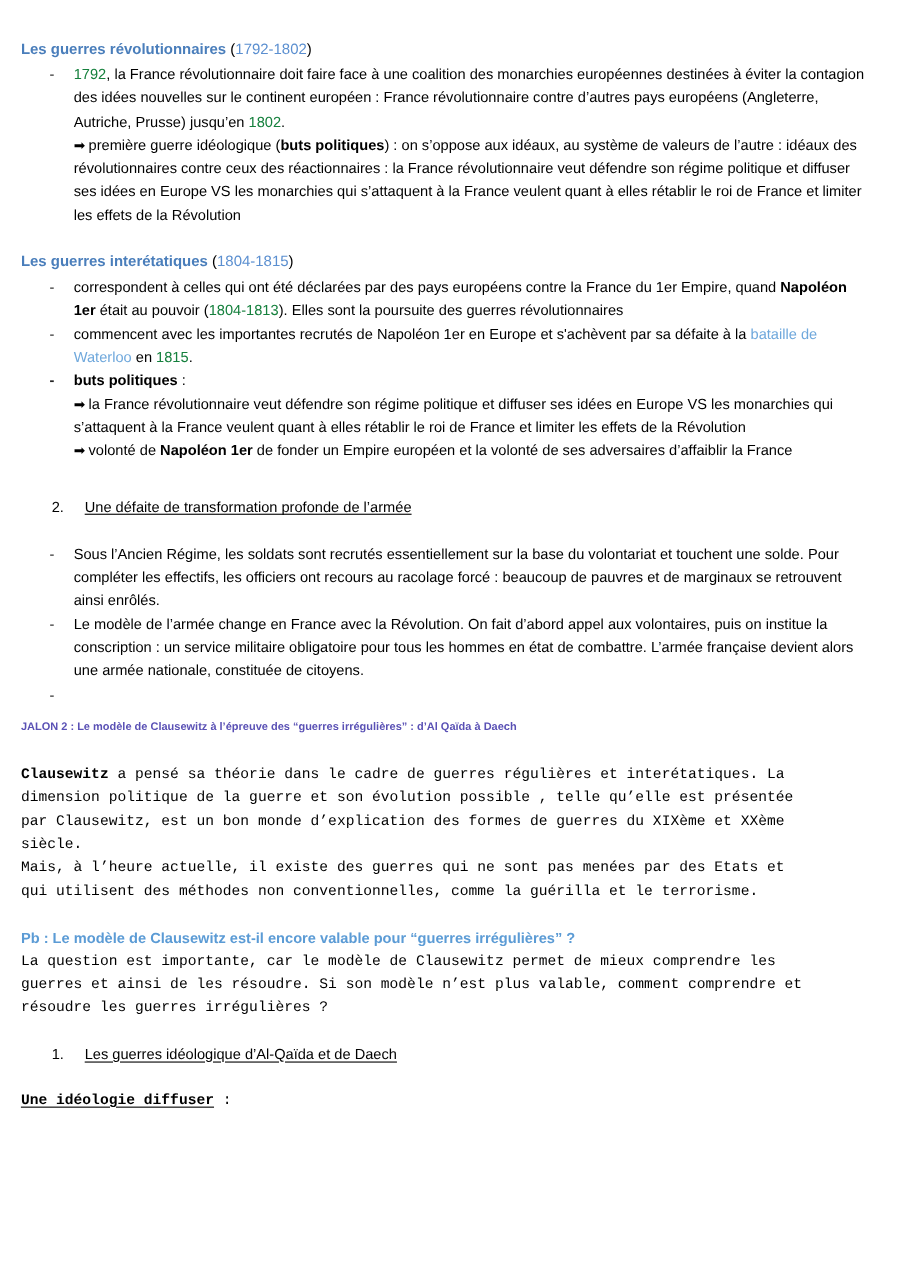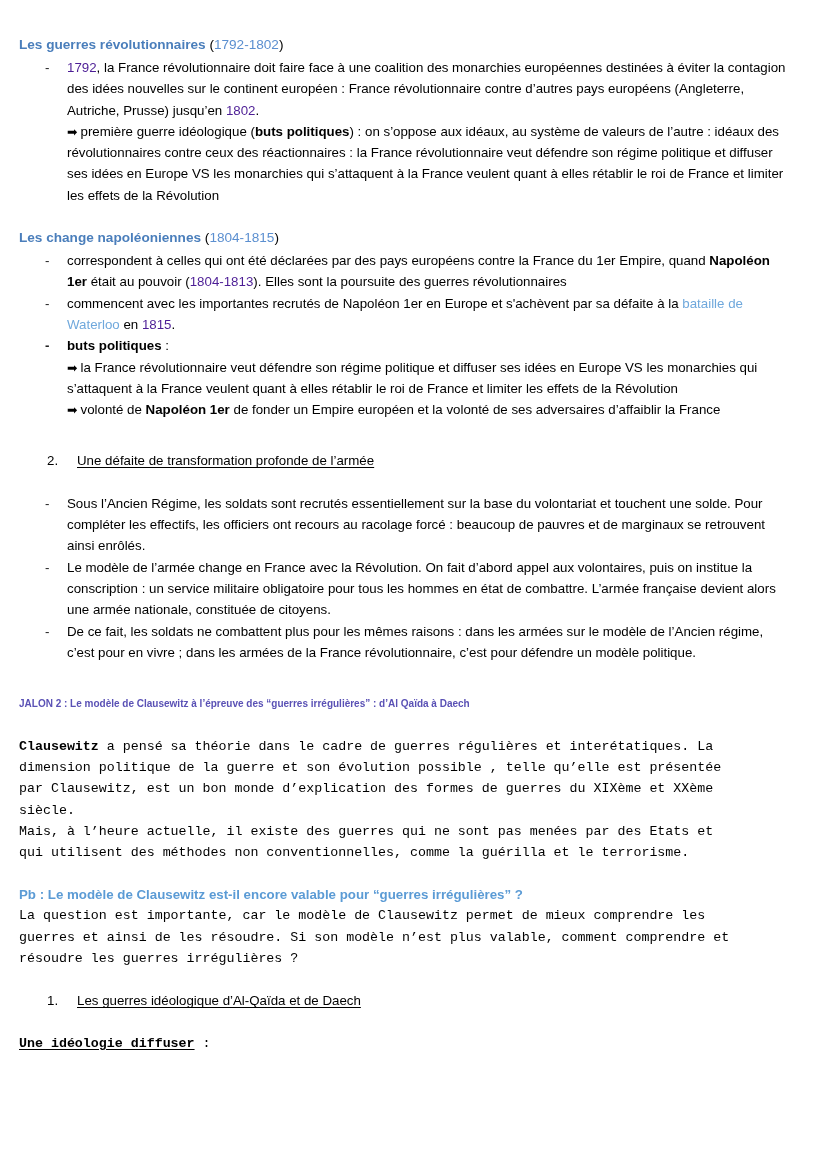--- a/index.html
+++ b/index.html
@@ -114,21 +114,21 @@
     left: 28px;
     top: 0;
   }
   ol.numbered > li .title-underline {
     text-decoration: underline;
     text-underline-offset: 2px;
   }
 
   
   .b { font-weight: bold; }
-  .lnk { color: #4c1d95; }
+  .lnk { color: #15803d; }
   .lnk-lite { color: #6fa8dc; }
   .ub { font-weight: bold; text-decoration: underline; text-underline-offset: 2px; }
   .gap-m  { height: 21px; }
   .gap-l  { height: 30px; }
   .para {
     max-width: 718px;
     margin: 0;
     font-family: Liberation Mono, monospace;
   }
 </style>
@@ -147,21 +147,21 @@
     </li>
   </ul>
 
   <div class="arrow-block">
     <span class="arrow">➡</span><span>première guerre idéologique (</span><span class="b">buts politiques</span><span>) : on s’oppose aux idéaux, au système de valeurs de l’autre : idéaux des révolutionnaires contre ceux des réactionnaires : la France révolutionnaire veut défendre son régime politique et diffuser ses idées en Europe VS les monarchies qui s’attaquent à la France veulent quant à elles rétablir le roi de France et limiter les effets de la Révolution</span>
   </div>
 
   <div class="gap-m"></div>
 
   <h2 class="blue-head">
-    <span>Les change napoléoniennes</span><span class="paren"> </span><span class="paren">(</span><span class="years">1804-1815</span><span class="paren">)</span>
+    <span>Les guerres interétatiques</span><span class="paren"> </span><span class="paren">(</span><span class="years">1804-1815</span><span class="paren">)</span>
   </h2>
 
   <ul class="dash">
     <li>
       <span class="dash-mark">-</span><span>correspondent à celles qui ont été déclarées par des pays européens contre la France du 1er Empire, quand </span><span class="b">Napoléon 1er</span><span> était au pouvoir (</span><span class="lnk">1804-1813</span><span>). Elles sont la poursuite des guerres révolutionnaires</span>
     </li>
     <li>
       <span class="dash-mark">-</span><span>commencent avec les importantes recrutés de Napoléon 1er en Europe et s'achèvent par sa défaite à la </span><span class="lnk-lite">bataille de Waterloo</span><span> en </span><span class="lnk">1815</span><span>.</span>
     </li>
     <li class="bold-item">
@@ -188,21 +188,21 @@
   <div class="gap-m"></div>
 
   <ul class="dash">
     <li>
       <span class="dash-mark">-</span><span>Sous l’Ancien Régime, les soldats sont recrutés essentiellement sur la base du volontariat et touchent une solde. Pour compléter les effectifs, les officiers ont recours au racolage forcé : beaucoup de pauvres et de marginaux se retrouvent ainsi enrôlés.</span>
     </li>
     <li>
       <span class="dash-mark">-</span><span>Le modèle de l’armée change en France avec la Révolution. On fait d’abord appel aux volontaires, puis on institue la conscription : un service militaire obligatoire pour tous les hommes en état de combattre. L’armée française devient alors une armée nationale, constituée de citoyens.</span>
     </li>
     <li>
-      <span class="dash-mark">-</span><span>De ce fait, les soldats ne combattent plus pour les mêmes raisons : dans les armées sur le modèle de l’Ancien régime, c’est pour en vivre ; dans les armées de la France révolutionnaire, c’est pour défendre un modèle politique.</span>
+      <span class="dash-mark">-</span>
     </li>
   </ul>
 
   <div class="gap-l"></div>
 
   <h2 class="violet-head">JALON 2 : Le modèle de Clausewitz à l’épreuve des “guerres irrégulières” : d’Al Qaïda à Daech</h2>
 
   <div class="gap-m"></div>
 
   <p class="para">

